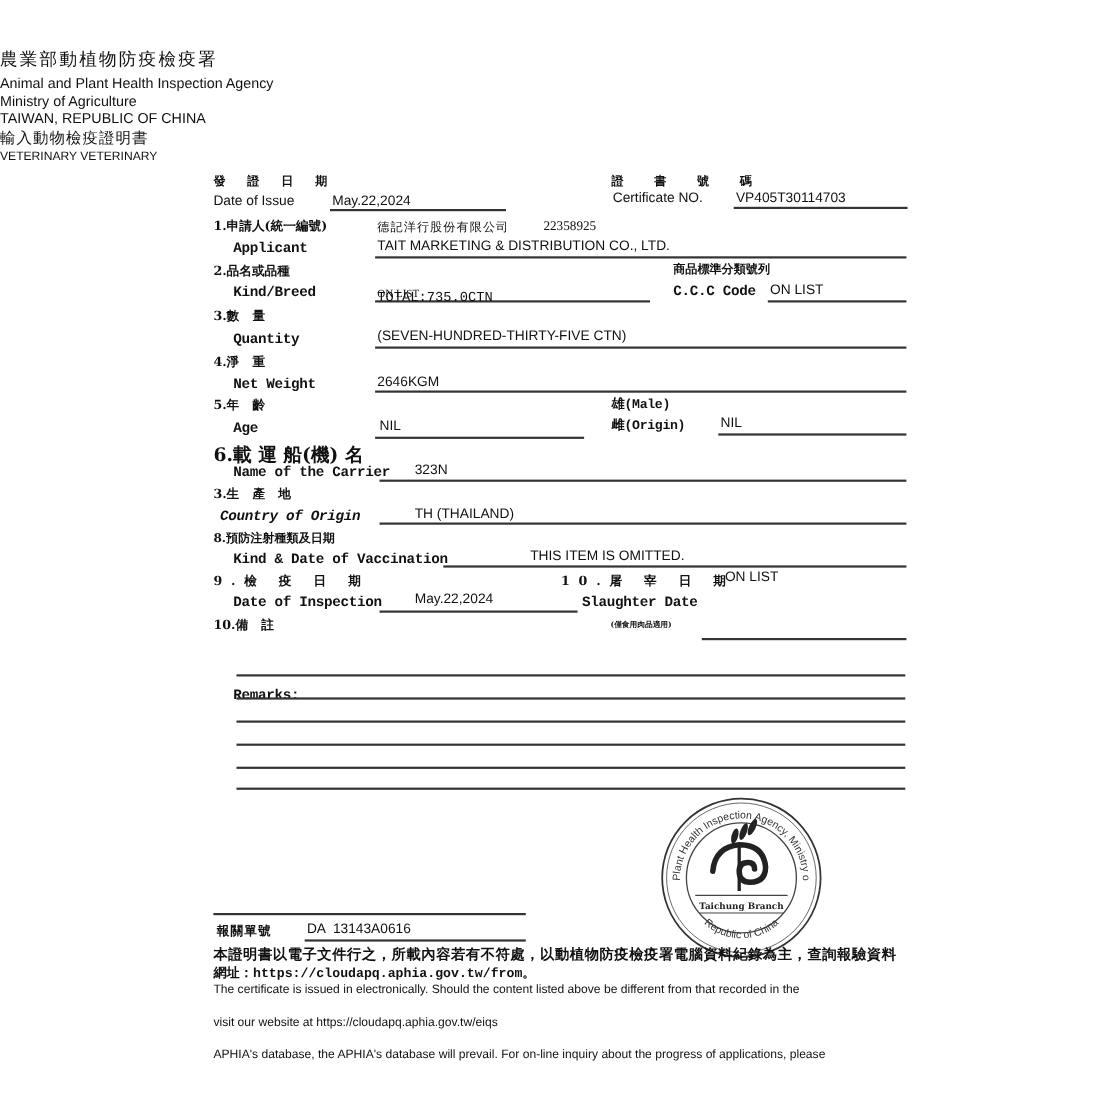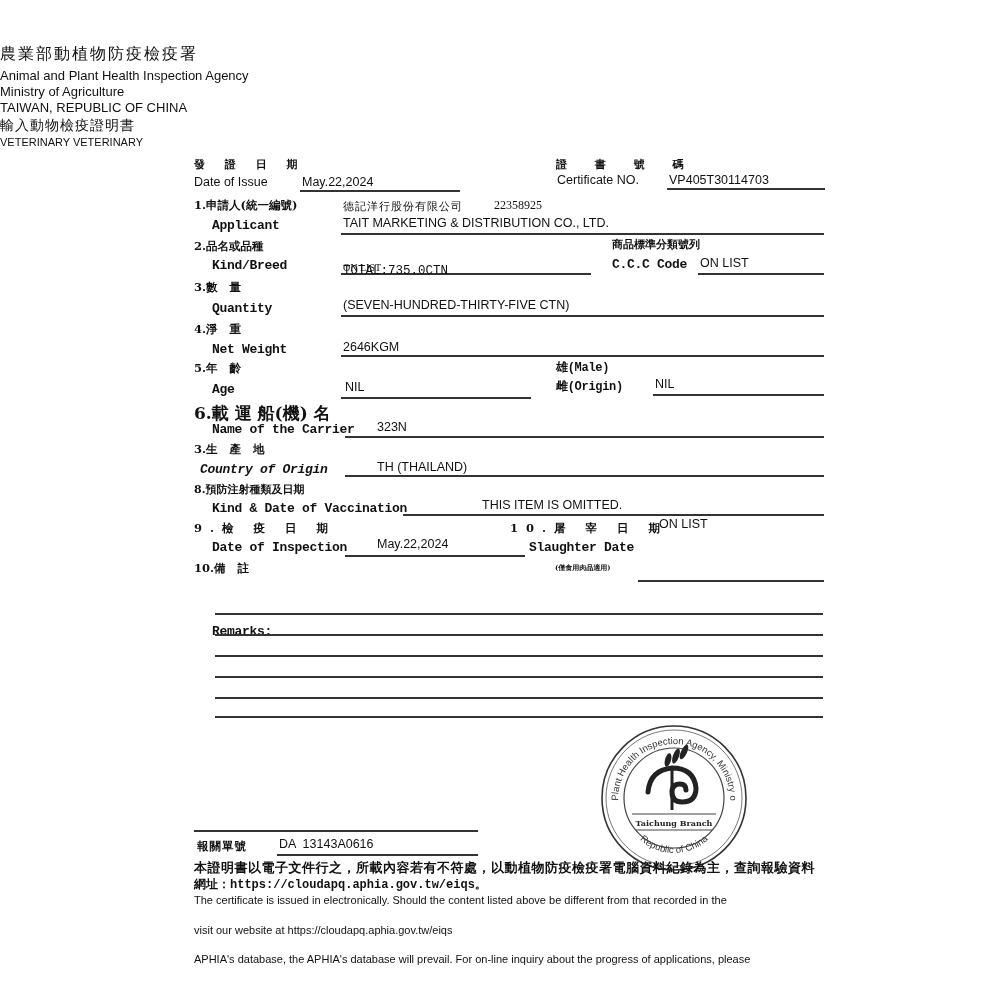--- a/index.html
+++ b/index.html
@@ -133,16 +133,16 @@
     <text x="76" y="104" text-anchor="middle" font-family="DejaVu Serif, serif" font-size="8" font-weight="bold" fill="#222">Taichung Branch</text>
   </svg>
 </div>
 
 <div class="line" style="left:194px;top:830px;width:284px;"></div>
 <div class="abs cjk" style="left:197px;top:839px;font-size:11.5px;letter-spacing:1px;">報關單號</div>
 <div class="abs val" style="left:279px;top:837px;white-space:pre;">DA  13143A0616</div>
 <div class="line" style="left:277px;top:854px;width:201px;"></div>
 
 <div class="abs cjk" style="left:194px;top:859px;font-size:13px;letter-spacing:0.5px;">本證明書以電子文件行之，所載內容若有不符處，以動植物防疫檢疫署電腦資料紀錄為主，查詢報驗資料</div>
-<div class="abs" style="left:194px;top:876px;font-size:12px;font-family:'Liberation Mono',monospace;font-weight:bold;">網址：https://cloudapq.aphia.gov.tw/eiqs。</div>
+<div class="abs" style="left:194px;top:876px;font-size:12px;font-family:'Liberation Mono',monospace;font-weight:bold;">網址：https://cloudapq.aphia.gov.tw/from。</div>
 <div class="abs" style="left:194px;top:894px;font-size:11px;">The certificate is issued in electronically. Should the content listed above be different from that recorded in the</div>
 <div class="abs" style="left:194px;top:909px;font-size:11px;margin-top:44px;">APHIA's database, the APHIA's database will prevail. For on-line inquiry about the progress of applications, please</div>
 <div class="abs" style="left:194px;top:924px;font-size:11px;">visit our website at https://cloudapq.aphia.gov.tw/eiqs</div>
 
 </body></html>

